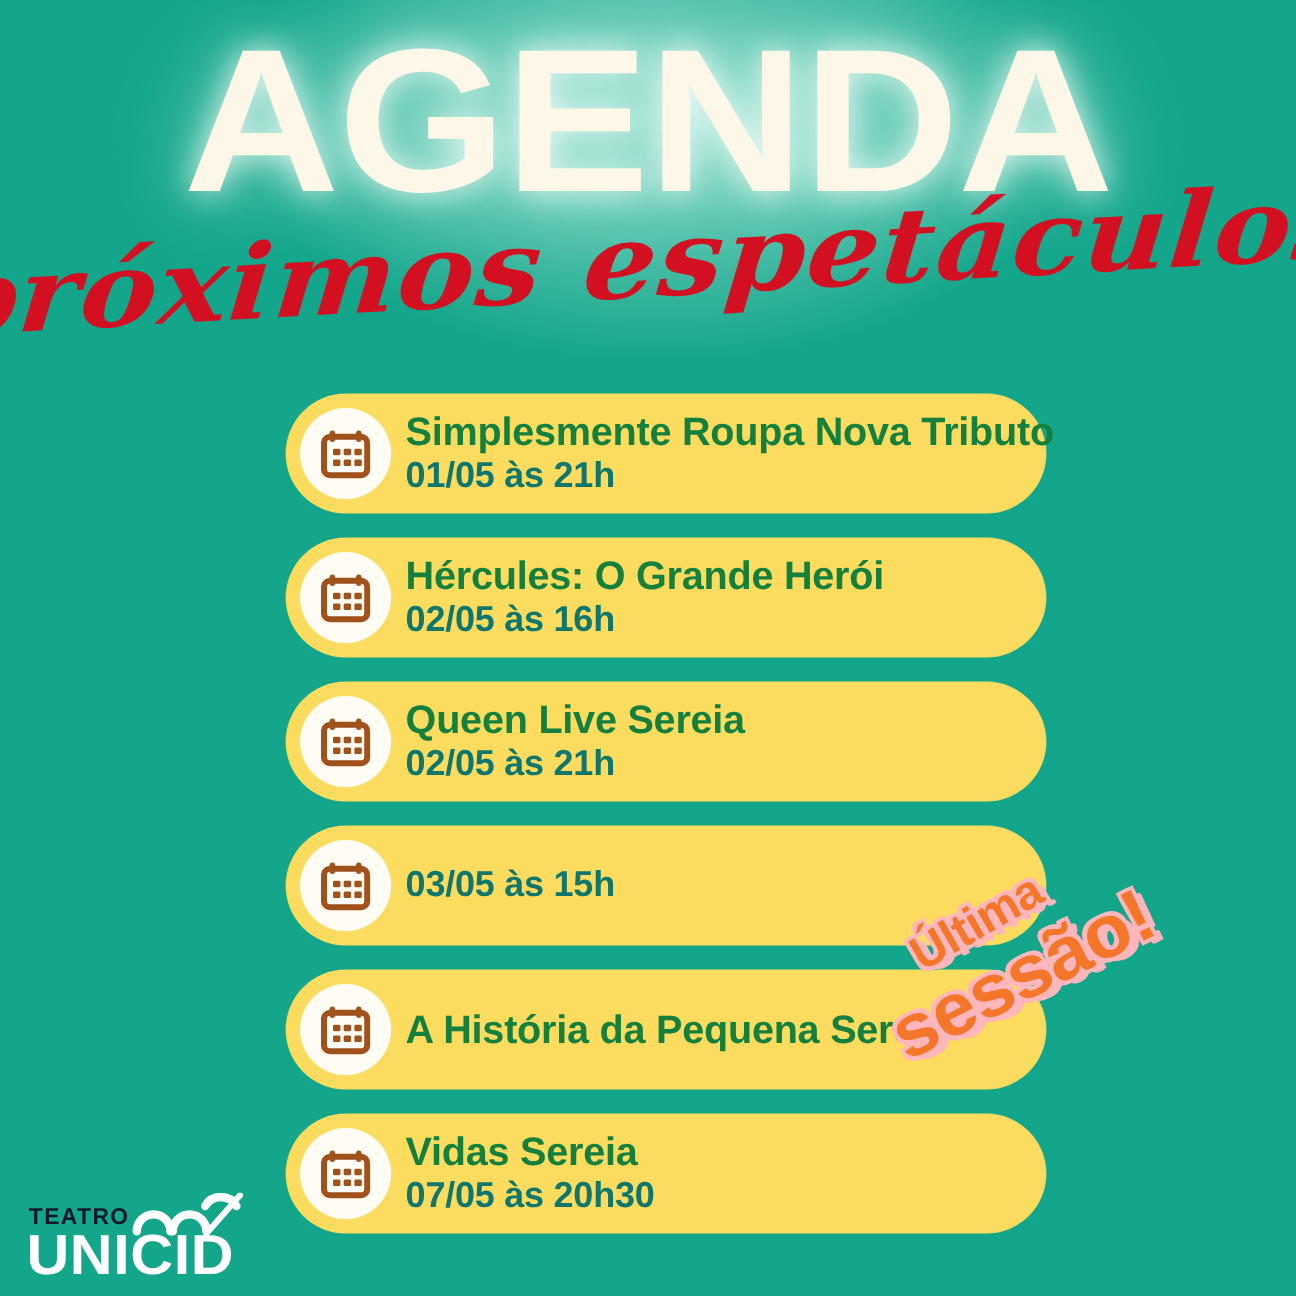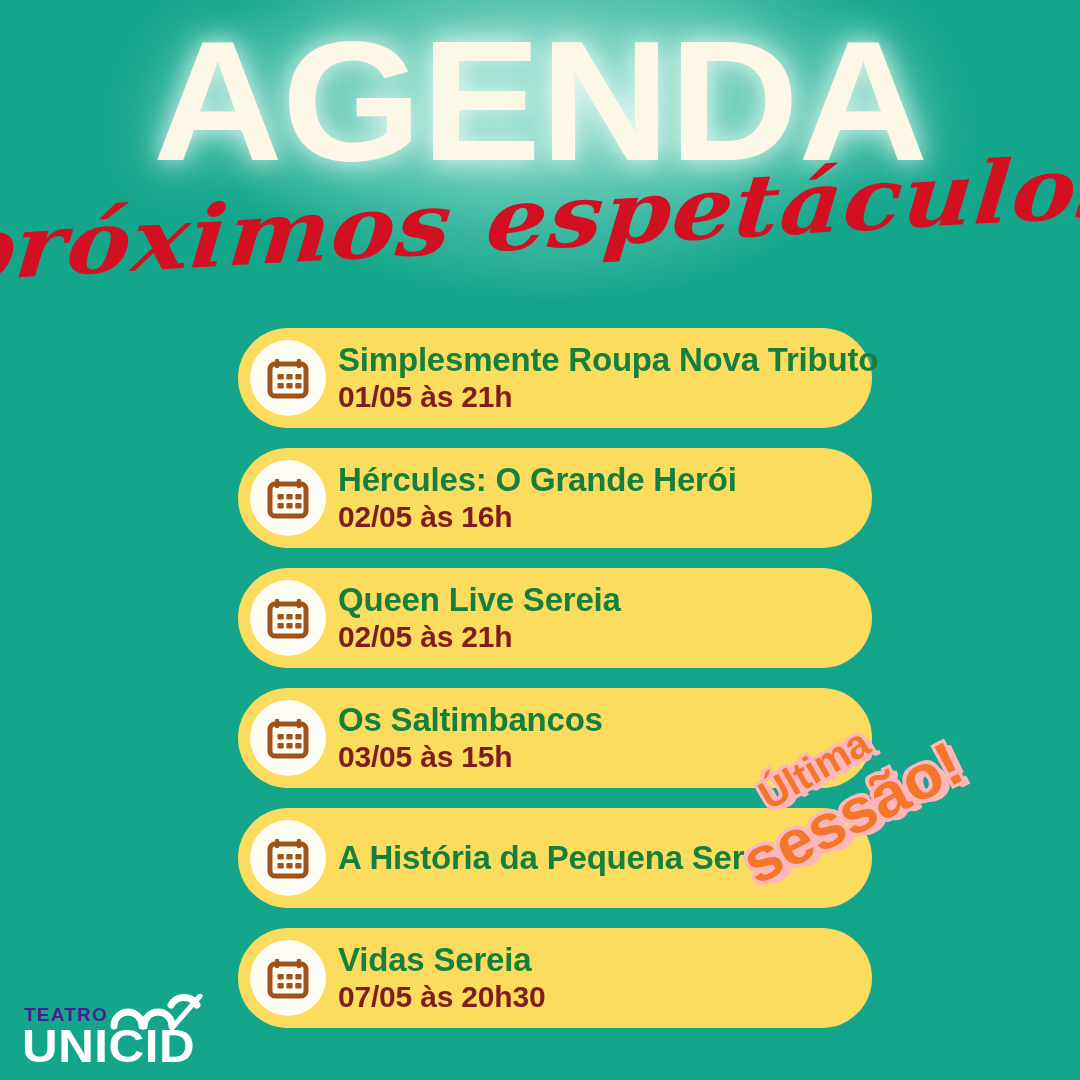--- a/index.html
+++ b/index.html
@@ -128,21 +128,21 @@
     color: #15803d;
     white-space: nowrap;
     letter-spacing: -0.2px;
   }
 
   .event-date {
     font-family: "Liberation Sans Narrow", "Liberation Sans", sans-serif;
     font-weight: bold;
     font-size: 30px;
     line-height: 36px;
-    color: #7f1d1d;
+    color: #0f766e;
     letter-spacing: -0.2px;
   }
 
   
   .last-session {
     position: absolute;
     left: 742px;
     top: 742px;
     width: 200px;
     height: 165px;
@@ -186,21 +186,21 @@
     color: #FFFFFF;
   }
   .logo-teatro {
     position: absolute;
     left: 2px;
     top: 8px;
     font-family: "Liberation Sans Narrow", "Liberation Sans", sans-serif;
     font-weight: bold;
     font-size: 19px;
     letter-spacing: 1.2px;
-    color: #4c1d95;
+    color: #0f172a;
   }
   .logo-unicid {
     position: absolute;
     left: 0px;
     top: 26px;
     font-family: "Liberation Sans Narrow", "Liberation Sans", sans-serif;
     font-weight: bold;
     font-size: 47px;
     line-height: 47px;
     letter-spacing: 0.5px;
@@ -292,21 +292,20 @@
           <rect x="5" y="9" width="36" height="32" rx="5" ry="5" fill="none" stroke="#A0521C" stroke-width="5"></rect>
           <rect x="12.5" y="19" width="6.2" height="5.4" rx="1.2" fill="#A0521C"></rect>
           <rect x="21.4" y="19" width="6.2" height="5.4" rx="1.2" fill="#A0521C"></rect>
           <rect x="30.3" y="19" width="6.2" height="5.4" rx="1.2" fill="#A0521C"></rect>
           <rect x="12.5" y="28" width="6.2" height="5.4" rx="1.2" fill="#A0521C"></rect>
           <rect x="21.4" y="28" width="6.2" height="5.4" rx="1.2" fill="#A0521C"></rect>
           <rect x="30.3" y="28" width="6.2" height="5.4" rx="1.2" fill="#A0521C"></rect>
         </svg>
       </div>
       <div class="event-text">
-        <div class="event-title">Os Saltimbancos</div>
         <div class="event-date">03/05 às 15h</div>
       </div>
     </div>
 
     <div class="event-card">
       <div class="cal-badge">
         <svg width="46" height="46" viewBox="0 0 46 46" aria-hidden="true">
           <path d="M12 6 v5 M34 6 v5" stroke="#A0521C" stroke-width="4.6" stroke-linecap="round" fill="none"></path>
           <rect x="5" y="9" width="36" height="32" rx="5" ry="5" fill="none" stroke="#A0521C" stroke-width="5"></rect>
           <rect x="12.5" y="19" width="6.2" height="5.4" rx="1.2" fill="#A0521C"></rect>

